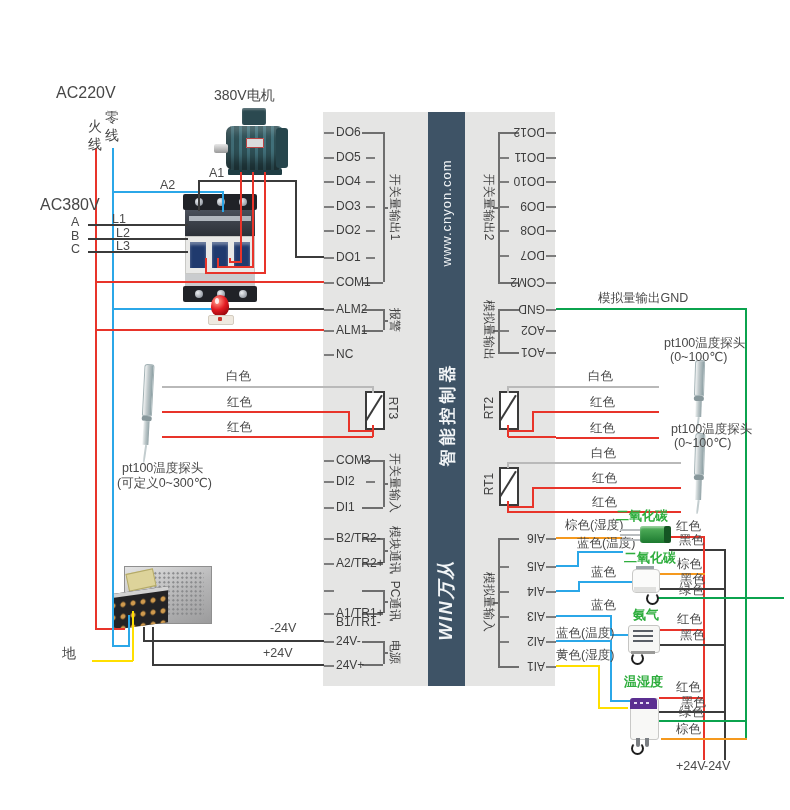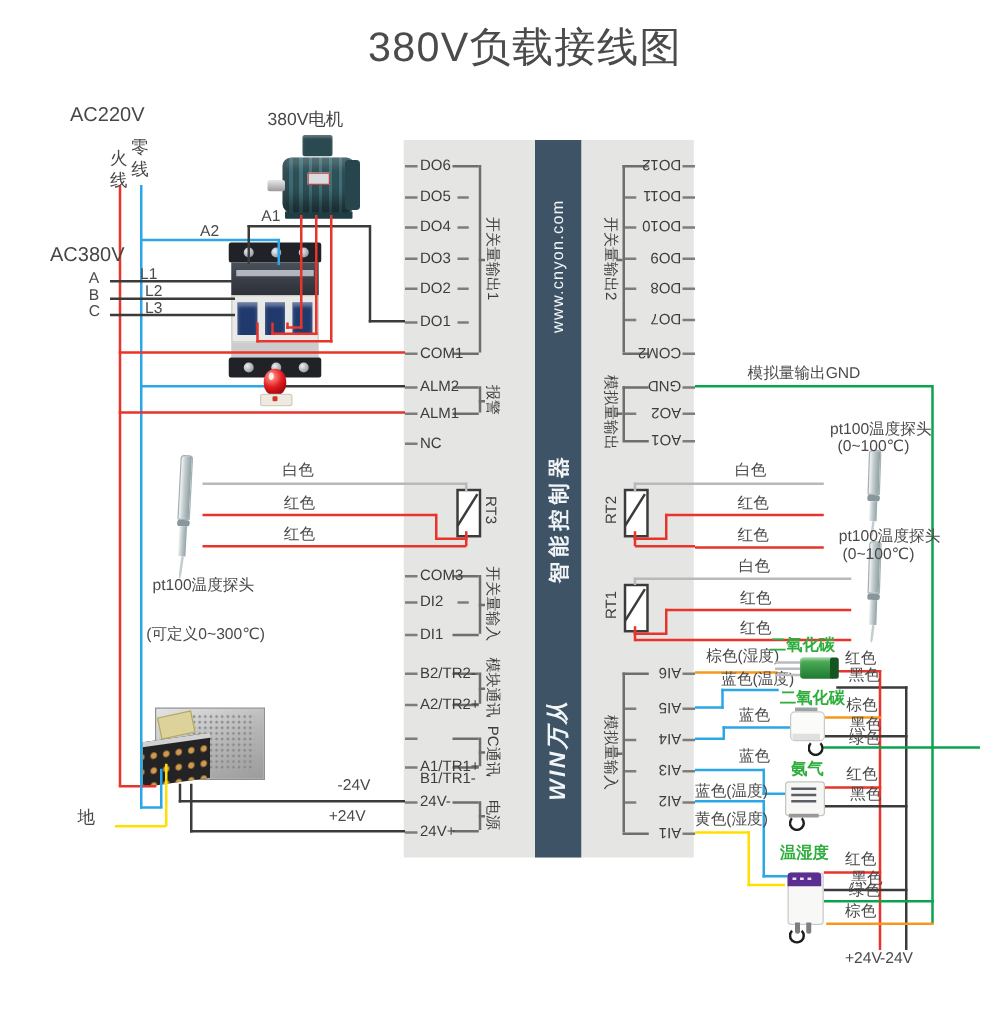--- a/index.html
+++ b/index.html
@@ -110,21 +110,20 @@
         border:1px solid #c9c9c7;border-radius:3px;}
   .th-band{position:absolute;left:0;top:2px;width:27px;height:11px;background:#5b2f91;border-radius:3px 3px 0 0;}
   .th-dot{position:absolute;top:6px;width:3px;height:2px;background:#e6ddf2;}
   .th-pr{position:absolute;top:42px;width:4px;height:9px;background:#7b7f83;border-radius:0 0 2px 2px;}
 </style>
 </head>
 <body>
 
 <div id="canvas">
 
-  <div class="title">380V负载接线图</div>
 
   <div class="panel"></div>
   <div class="ccol"></div>
   <div class="vtxt url" style="left:446px;top:213px;">www.cnyon.com</div>
   <div class="vtxt cname" style="left:447px;top:414px;">智能控制器</div>
   <div class="vtxt brand" style="left:446px;top:600px;">WIN万从</div>
 
   <div class="lbl f16" style="left:56px;top:86px;">AC220V</div>
   <div class="vstack" style="left:87px;top:117px;">火线</div>
   <div class="vstack" style="left:104px;top:108px;">零线</div>
@@ -484,21 +483,21 @@
     <div class="lbl" style="left: 676px; top: 680px;">红色</div>
     <div class="lbl" style="left: 681px; top: 695px;">黑色</div>
     <div class="lbl" style="left: 679px; top: 705px;">绿色</div>
     <div class="lbl" style="left: 676px; top: 722px;">棕色</div>
     <div class="lbl g" style="left: 616px; top: 509px;">二氧化碳</div>
     <div class="lbl g" style="left: 624px; top: 551px;">二氧化碳</div>
     <div class="lbl g" style="left: 633px; top: 608px;">氨气</div>
     <div class="lbl g" style="left: 624px; top: 675px;">温湿度</div>
     <div class="lbl" style="left: 598px; top: 291px;">模拟量输出GND</div>
     <div class="lbl" style="left: 122px; top: 461px;">pt100温度探头</div>
-    <div class="lbl" style="left: 117px; top: 500px;">(可定义0~300℃)</div>
+    <div class="lbl" style="left: 117px; top: 476px;">(可定义0~300℃)</div>
     <div class="lbl" style="left: 664px; top: 336px;">pt100温度探头</div>
     <div class="lbl" style="left: 670px; top: 350px;">(0~100℃)</div>
     <div class="lbl" style="left: 671px; top: 422px;">pt100温度探头</div>
     <div class="lbl" style="left: 674px; top: 436px;">(0~100℃)</div>
     <div class="lbl" style="left: 676px; top: 759px;">+24V</div>
     <div class="lbl" style="left: 704px; top: 759px;">-24V</div>
     <div class="lbl" style="left: 270px; top: 621px;">-24V</div>
     <div class="lbl" style="left: 263px; top: 646px;">+24V</div>
     <div class="lbl" style="left: 209px; top: 166px;">A1</div>
     <div class="lbl" style="left: 160px; top: 178px;">A2</div>

